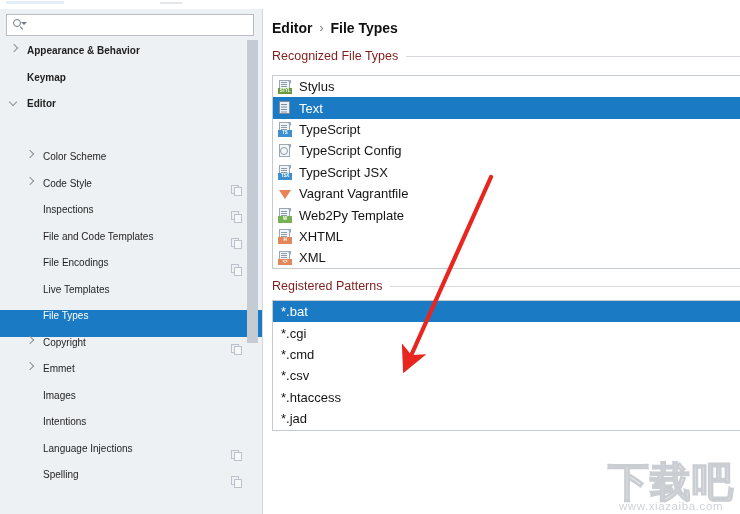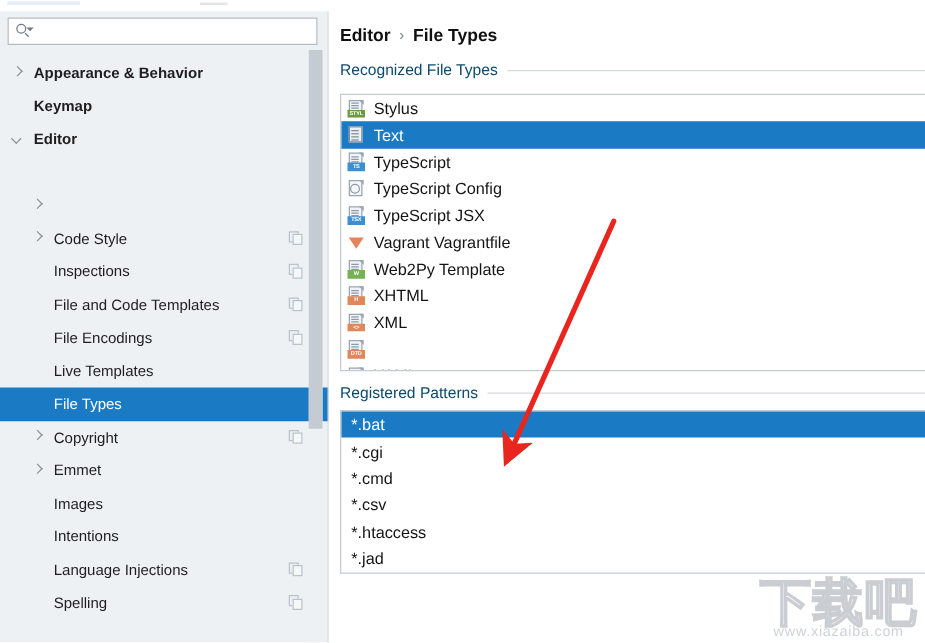--- a/index.html
+++ b/index.html
@@ -99,22 +99,21 @@
   .tree {
     position: relative;
     height: 472px;
     overflow: hidden;
     padding-top: 2px;
   }
   .tree-item {
     position: relative;
     height: 26.5px;
     display: flex;
-    align-items: center;
-    font-size: 12px;
+    font-size: 10px;
     color: #1e1e1e;
     padding-right: 20px;
     cursor: default;
     white-space: nowrap;
   }
   .tree-item.selected {
     background: #1b7ac4;
     color: #ffffff;
   }
   .tree-item .arrow {
@@ -209,40 +208,40 @@
 
   .group {
     position: relative;
     margin-top: 8px;
     padding-left: 9px;
   }
   .group-title {
     display: flex;
     align-items: center;
     font-size: 12.5px;
-    color: #0c4a6e;
+    color: #7f1d1d;
     height: 18px;
   }
   .group-title .rule {
     flex: 1;
     height: 1px;
     background: #d7dade;
     margin-left: 8px;
     margin-right: 0px;
   }
 
   .listbox {
     position: relative;
     margin-top: 5px;
     border: 1px solid #c6cbd0;
     border-right: 0;
     background: #ffffff;
     overflow: hidden;
   }
-  .listbox.types { height: 222px; margin-top: 10px; }
+  .listbox.types { height: 194px; margin-top: 10px; }
   .listbox.patterns { height: 131px; }
 
   .row {
     height: 21.4px;
     display: flex;
     align-items: center;
     font-size: 13px;
     color: #141414;
     padding-left: 5px;
     white-space: nowrap;
@@ -385,20 +384,21 @@
         </div>
         <div class="tree-item lvl0 bold">
           <span class="arrow down"></span>
           <span class="label">Editor</span>
         </div>
         <div class="tree-item lvl1">
           <span class="arrow"></span>
         </div>
         <div class="tree-item lvl1">
           <span class="arrow right"></span>
+          <span class="label">Color Scheme</span>
         </div>
         <div class="tree-item lvl1">
           <span class="arrow right"></span>
           <span class="label">Code Style</span>
           <span class="copy-icon">
             <span class="sq-back"></span>
             <span class="sq-front"></span>
           </span>
         </div>
         <div class="tree-item lvl1">

